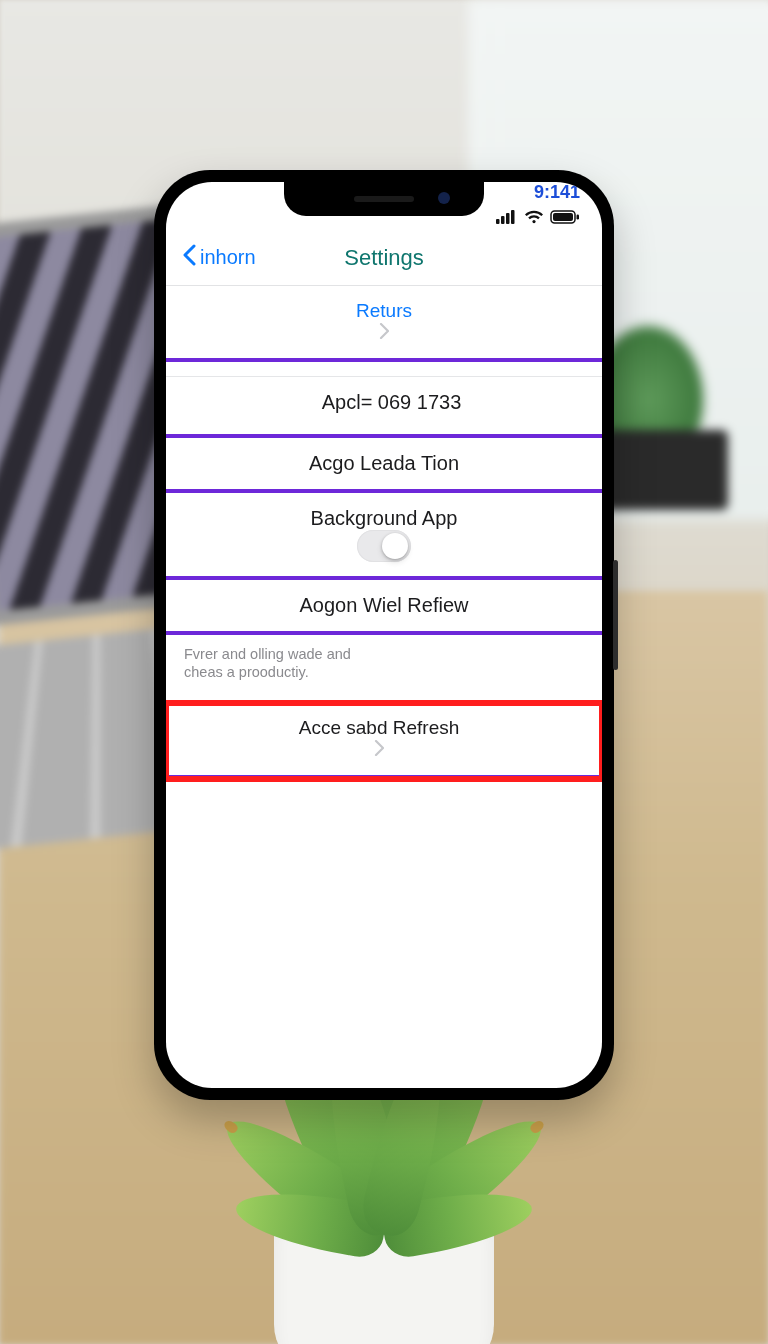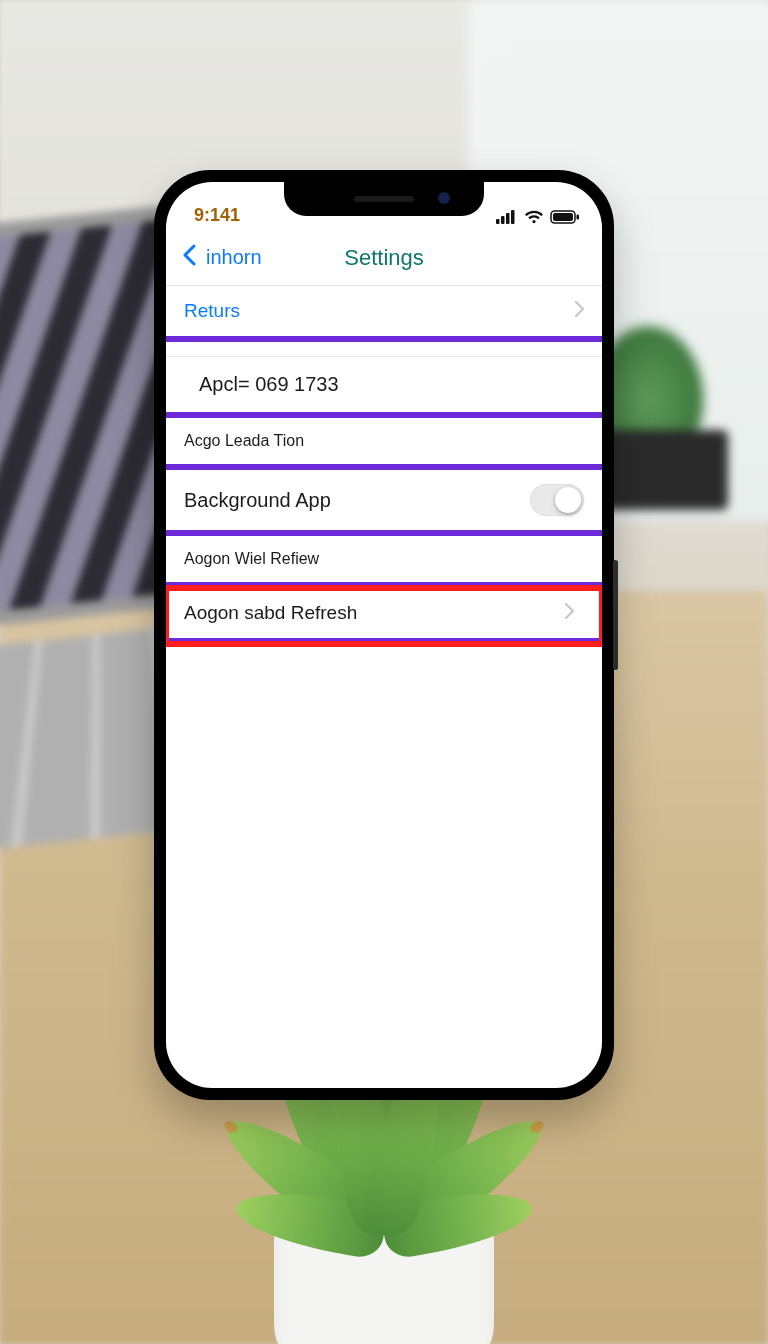--- a/index.html
+++ b/index.html
@@ -111,50 +111,50 @@
     background:#13224a; border-radius:50%;
   }
   .side-btn{
     position:absolute; right:-4px; top:390px; width:5px; height:110px;
     background:#2d2d2d; border-radius:3px;
   }
 
   .status-bar{
     position:relative; height:48px; padding:0 22px;
     display:flex; align-items:flex-end; justify-content:space-between;
-    font-weight:600; font-size:18px; color:#a16207;
+    font-weight:600; font-size:18px; color:#1d4ed8;flex-direction:column;
   }
   .status-bar .time{ padding-bottom:4px; padding-left:6px; }
   .status-icons{ display:flex; align-items:flex-end; gap:6px; padding-bottom:6px;}
   .status-icons svg{ display:block; }
 
   .nav-bar{
     position:relative; height:56px;
     display:flex; align-items:center; justify-content:center;
     border-bottom:1px solid #e2e3e5;
   }
   .nav-back{
     position:absolute; left:10px; top:0; bottom:0;
-    display:flex; align-items:center; gap:10px;
+    display:flex; align-items:center; gap:4px;
     color:#0a7aff; font-size:20px; background:none; border:none; cursor:pointer;
     padding:0 6px;
   }
   .nav-title{ font-size:22px; font-weight:500; color:#0f766e;}
 
   .list{ display:flex; flex-direction:column; }
   .row{
     position:relative; min-height:56px; padding:14px 18px;
     display:flex; align-items:center; justify-content:space-between;
-    border-bottom:6px solid #6d28d9;
-    font-size:19px; color:#1c1c1e; background:#fff;
+    border-bottom:4px solid #6d28d9;
+    font-size:19px; color:#1c1c1e; background:#fff;flex-direction:column;
   }
   .row.section-first{ border-top:1px solid #e5e6e8; }
   .row .label{ flex:1; }
   .row.link{ color:#0a7aff; }
-  .row.small{ font-size:16px; color:#1c1c1e; min-height:50px;}
+  .row.small{ font-size:20px; color:#1c1c1e; min-height:50px;}
   .row .disclosure{ color:#c6c7cb; }
   .row.tall{ min-height:62px; font-size:20px;}
   .footer-note{
     padding:10px 18px 22px; font-size:14.5px; line-height:1.25;
     color:#8a8a8e; max-width:250px;
   }
 
   
   .row.highlight{
     outline:6px solid #ff1e1e;
@@ -264,23 +264,27 @@
         <span class="label">Background App</span>
         <span class="toggle">
           <span class="knob"></span>
         </span>
       </div>
 
       <div class="row small">
         <span class="label">Aogon Wiel Refiew</span>
       </div>
 
+      <div class="footer-note">
+        <span>Fvrer and olling wade and</span><br>
+        <span>cheas a prooductiy.</span>
+      </div>
 
       <div class="row highlight">
-        <span class="label">Aogon sabd Refresh</span>
+        <span class="label">Acce sabd Refresh</span>
         <span class="disclosure">
           <svg class="chevron-right" viewBox="0 0 10 16">
               <path d="M2 1l7 7-7 7" fill="none" stroke="#c6c7cb" stroke-width="2.2" stroke-linecap="round" stroke-linejoin="round"></path>
             </svg>
         </span>
       </div>
 
     </div>
   </div>
 </div>

